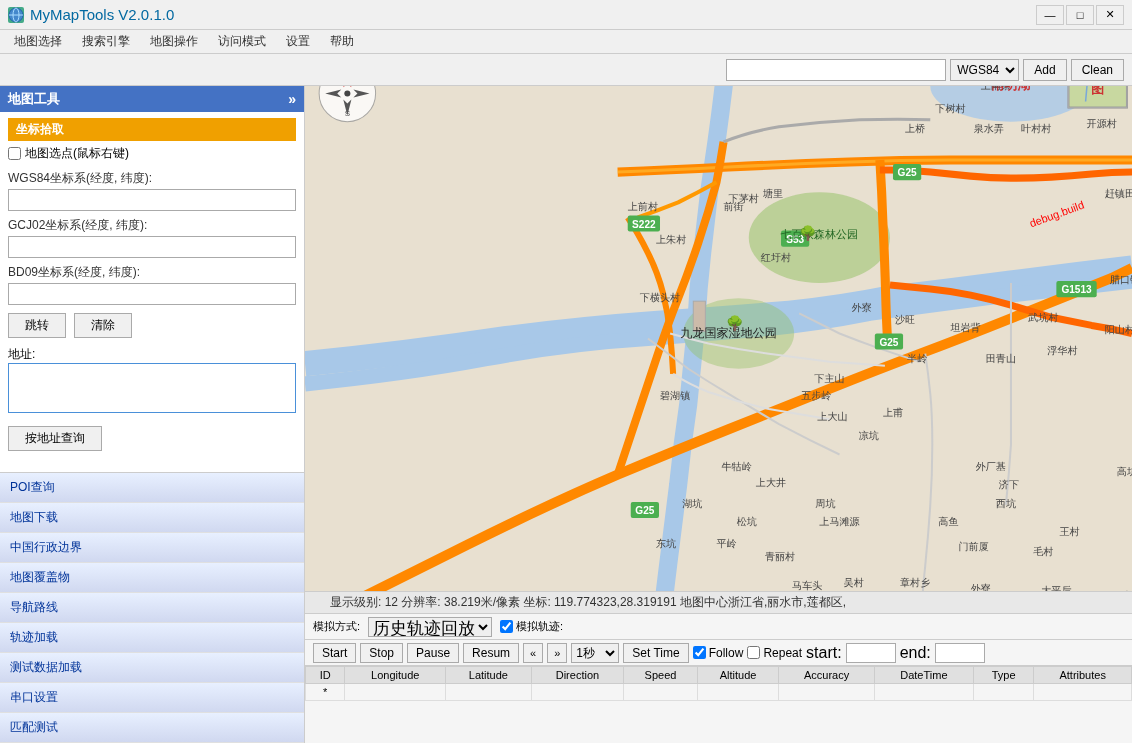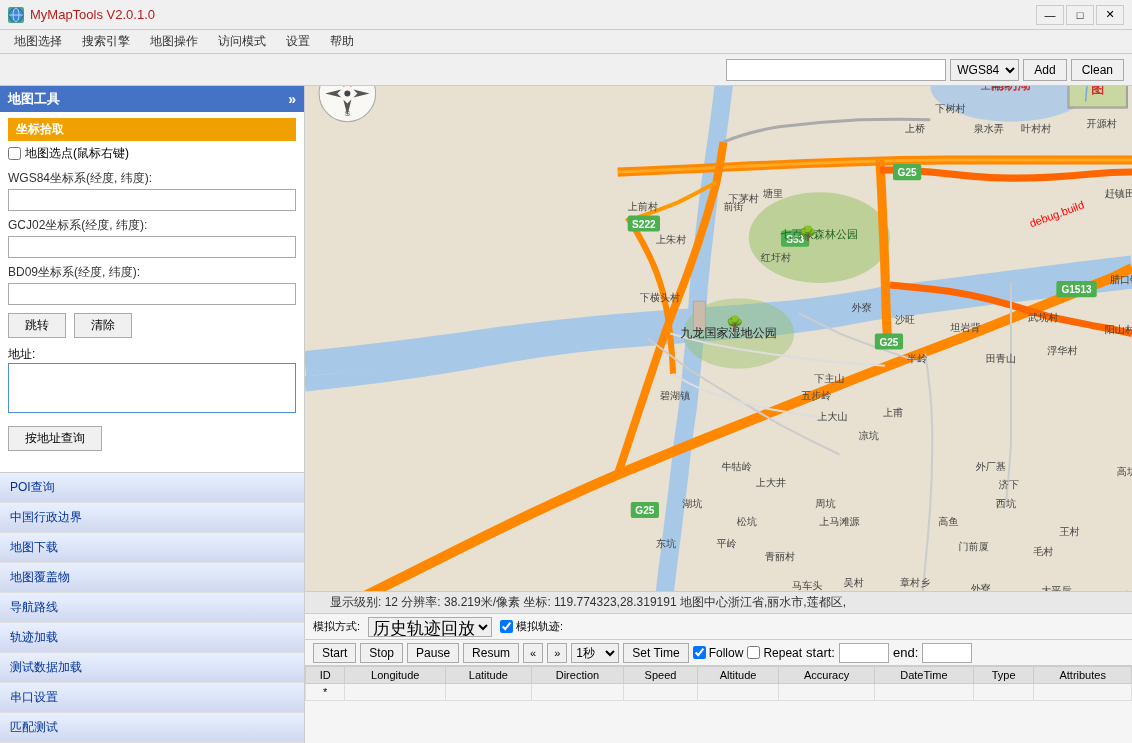--- a/index.html
+++ b/index.html
@@ -9,21 +9,21 @@
     #title-bar {
       background: #f0f0f0;
       height: 30px;
       display: flex;
       align-items: center;
       padding: 0 8px;
       border-bottom: 1px solid #ccc;
       user-select: none;
     }
     #title-icon { width: 16px; height: 16px; margin-right: 6px; background: #4a8; border-radius: 2px; }
-    #title-text { font-size: 13px; color: #b91c1c; flex: 1; }
+    #title-text { font-size: 15px; color: #0369a1; flex: 1; }
     #window-controls { display: flex; gap: 2px; }
     .win-btn { width: 28px; height: 20px; background: #f0f0f0; border: 1px solid #ccc; cursor: pointer; font-size: 11px; display: flex; align-items: center; justify-content: center; }
 
     
     #menu-bar {
       background: #f0f0f0;
       height: 24px;
       display: flex;
       align-items: center;
       padding: 0 4px;
@@ -286,21 +286,21 @@
       font-size: 12px;
       border: 1px solid #aaa;
     }
     .time-input {
       width: 50px;
       height: 20px;
       border: 1px solid #aaa;
       font-size: 12px;
       padding: 0 3px;
     }
-    .ctrl-label { font-size: 13px; }
+    .ctrl-label { font-size: 16px; }
 
     
     #data-table-wrap {
       flex: 1;
       overflow: auto;
     }
     #data-table {
       width: 100%;
       border-collapse: collapse;
       font-size: 11px;
@@ -397,22 +397,22 @@
       
       <div class="form-row">
         <span class="address-label">地址:</span>
         <textarea class="address-textarea" style=""></textarea>
       </div>
       <button class="address-query-btn">按地址查询</button>
     </div>
 
     <div id="left-nav">
       <div class="nav-item">POI查询</div>
+      <div class="nav-item">地图下载</div>
       <div class="nav-item">中国行政边界</div>
-      <div class="nav-item">地图下载</div>
       <div class="nav-item">地图覆盖物</div>
       <div class="nav-item">导航路线</div>
       <div class="nav-item">轨迹加载</div>
       <div class="nav-item">测试数据加载</div>
       <div class="nav-item">串口设置</div>
       <div class="nav-item">匹配测试</div>
     </div>
   </div>
 
   <div id="map-area">

